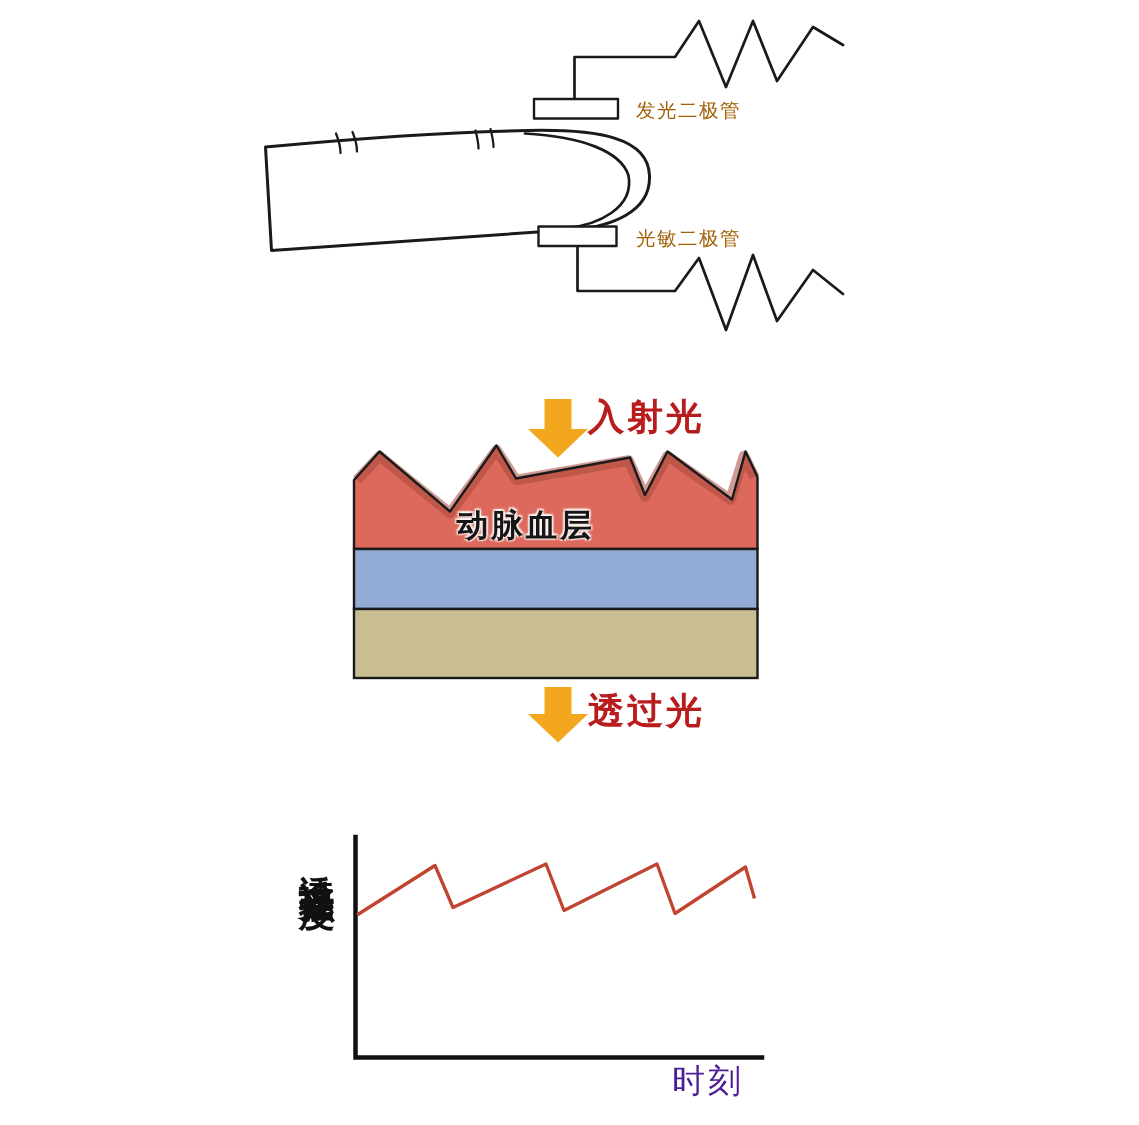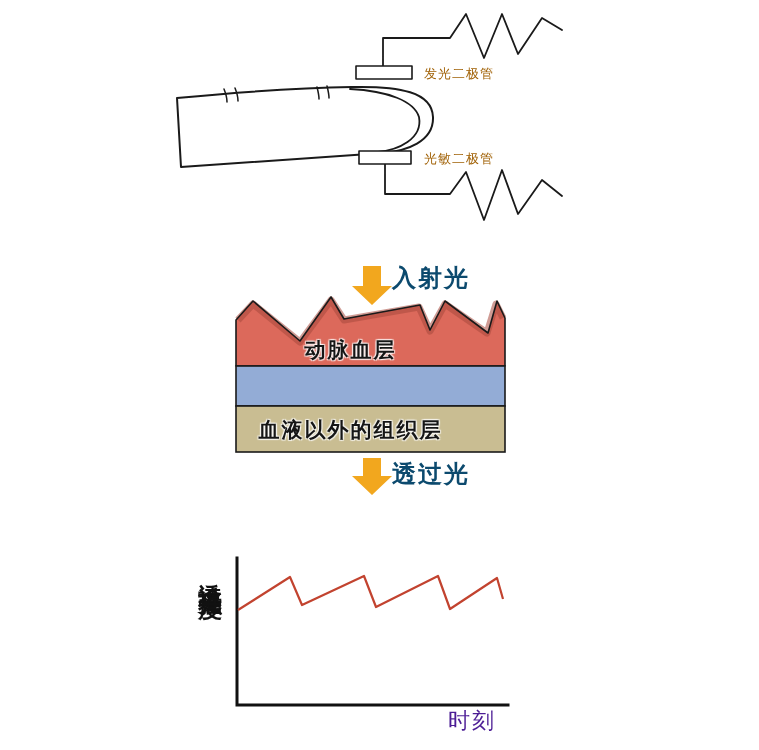--- a/index.html
+++ b/index.html
@@ -6,21 +6,21 @@
   .page{
     position:relative;
     width:759px;height:750px;
     background:#ffffff;
     font-family:"Liberation Sans", sans-serif;
     overflow:hidden;
   }
   svg{position:absolute;left:0;top:0;}
   .lbl{
     position:absolute;
-    color:#0c4a6e;
+    color:#b91c1c;
     white-space:nowrap;
     font-family:"Liberation Sans", sans-serif;
   }
   .component-label{
     font-size:13px;
     font-weight:500;
     color:#a16207;
     letter-spacing:1px;
   }
   .light-label{
@@ -113,21 +113,20 @@
 
   <div class="lbl component-label" style="left:424px; top:65px;">发光二极管</div>
 
   <div class="lbl component-label" style="left:424px; top:150px;">光敏二极管</div>
 
   <div class="lbl light-label" style="left:392px; top:262px;">入射光</div>
 
   <div class="layer-label" style="top:336px;">动脉血层</div>
 
 
-  <div class="layer-label" style="top:416px;">血液以外的组织层</div>
 
   <div class="lbl light-label" style="left:392px; top:458px;">透过光</div>
 
   <div class="lbl y-axis-label" style="left:194px; top:564px; height:150px;">透过光强度</div>
 
   <div class="lbl x-axis-label" style="left:448px; top:706px;">时刻</div>
 
 </div>
 
 </body></html>

